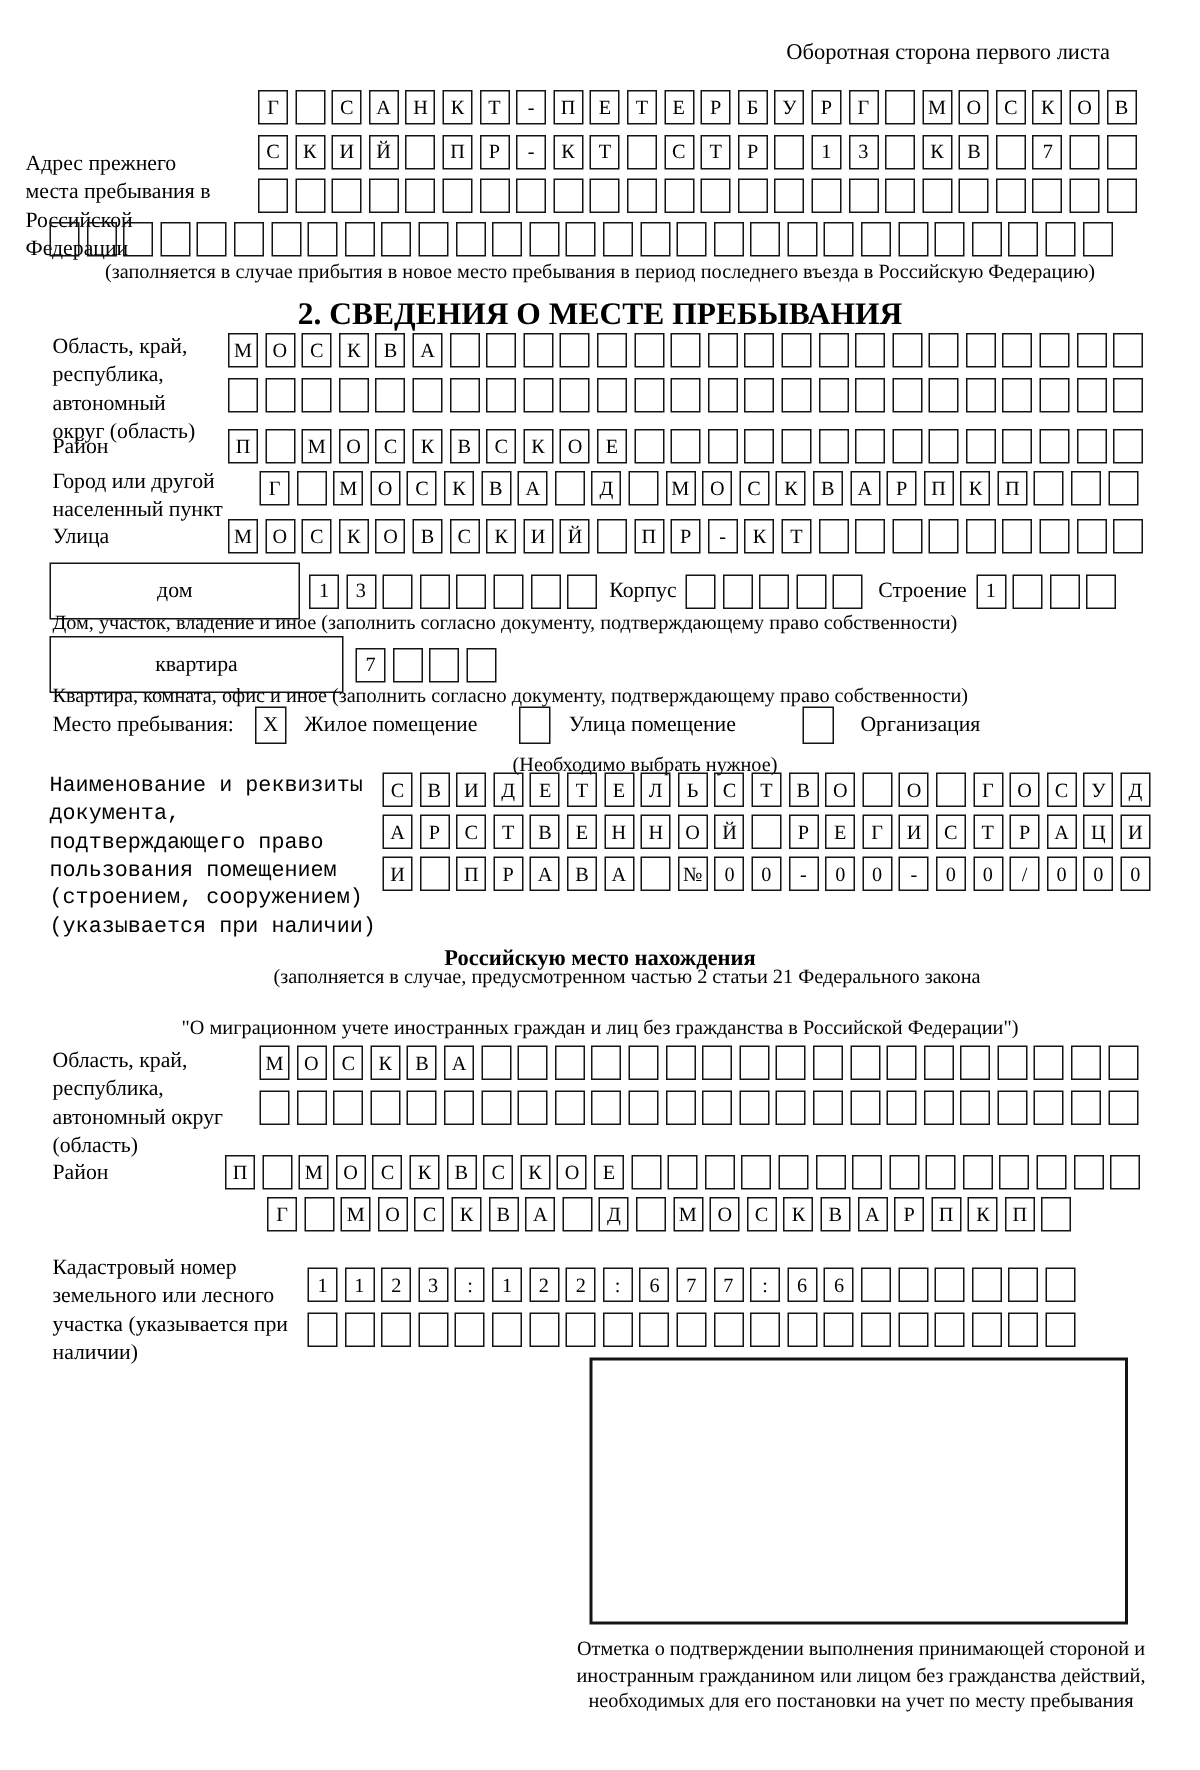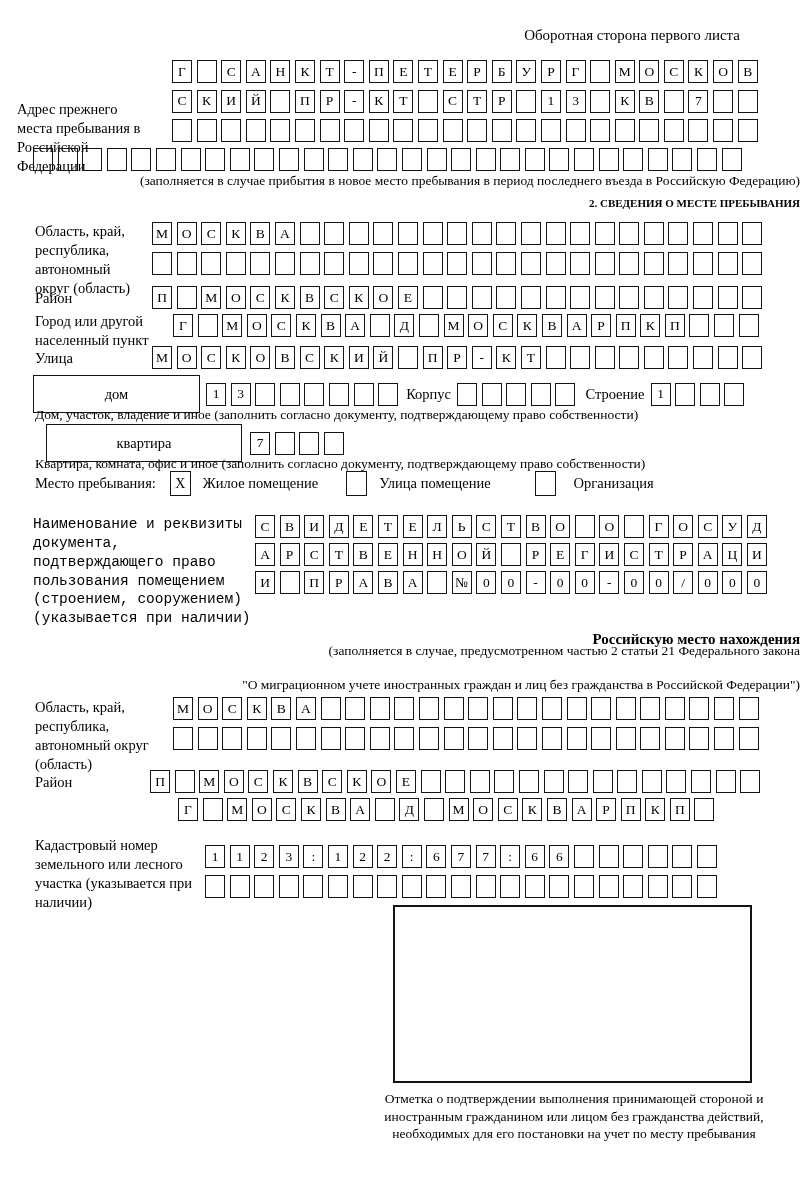--- a/index.html
+++ b/index.html
@@ -5,22 +5,22 @@
   * { margin:0; padding:0; box-sizing:border-box; }
   html,body { background:#ffffff; }
   .page {
     position:relative; width:800px; height:1180px; overflow:hidden;
     background:#ffffff; color:#000;
     font-family:"Liberation Serif","DejaVu Serif",serif;
   }
   .abs { position:absolute; }
   .lbl { font-size:14.5px; line-height:1.3; }
   .note { font-size:13.5px; line-height:1.3; }
-  .title { font-size:11px; font-weight:bold; }
-  .center { width:800px; text-align:right; }
+  .title { font-size:21px; font-weight:bold; }
+  .center { width:800px; text-align:center; }
   .cells { display:flex; gap:4.6px; }
   .cellcol { display:flex; flex-direction:column; gap:6.5px; }
   .cells .cell {
     flex:none; width:20px; height:23px;
     border:1.6px solid #141414;
     display:flex; align-items:center; justify-content:center;
     font-size:13.5px; font-family:"Liberation Serif","DejaVu Serif",serif;
   }
   .widebox {
     flex:none; height:38px; border:1.6px solid #141414;
@@ -326,39 +326,40 @@
     <div class="cells">
         <span class="cell">1</span>
         <span class="cell"></span>
         <span class="cell"></span>
         <span class="cell"></span>
       </div>
   </div>
   <div class="abs note" style="top:406px; left:35px;">Дом, участок, владение и иное (заполнить согласно документу, подтверждающему право собственности)</div>
 
   <div class="abs inlinerow" style="top:424px; left:33px;">
-    <div class="widebox" style="width:196px;margin-left:13px;">квартира</div>
+    <div class="widebox" style="width:196px;">квартира</div>
     <div class="cells" style="margin-left:8px;">
         <span class="cell">7</span>
         <span class="cell"></span>
         <span class="cell"></span>
         <span class="cell"></span>
       </div>
   </div>
   <div class="abs note" style="top:455px; left:35px;">Квартира, комната, офис и иное (заполнить согласно документу, подтверждающему право собственности)</div>
 
   <div class="abs inlinerow" style="top:471px; left:35px;">
     <div class="lbl">Место пребывания:</div>
     <div class="checkbox" style="margin-left:14px;">X</div>
     <div class="lbl" style="margin-left:12px;">Жилое помещение</div>
     <div class="checkbox" style="margin-left:28px;"></div>
     <div class="lbl" style="margin-left:12px;">Улица помещение</div>
     <div class="checkbox" style="margin-left:44px;"></div>
     <div class="lbl" style="margin-left:18px;">Организация</div>
   </div>
+  <div class="abs note" style="top:501px; left:100px; width:660px; text-align:center;">(Необходимо выбрать нужное)</div>
 
   <div class="abs lbl" style="top:515px; left:33px; width:218px;font-family:Liberation Mono, monospace;">Наименование и реквизиты документа, подтверждающего право пользования помещением (строением, сооружением) (указывается при наличии)</div>
   <div class="abs cellcol" style="top:515px; left:255px; gap:5px;">
     <div class="cells">
         <span class="cell">С</span>
         <span class="cell">В</span>
         <span class="cell">И</span>
         <span class="cell">Д</span>
         <span class="cell">Е</span>
         <span class="cell">Т</span>

